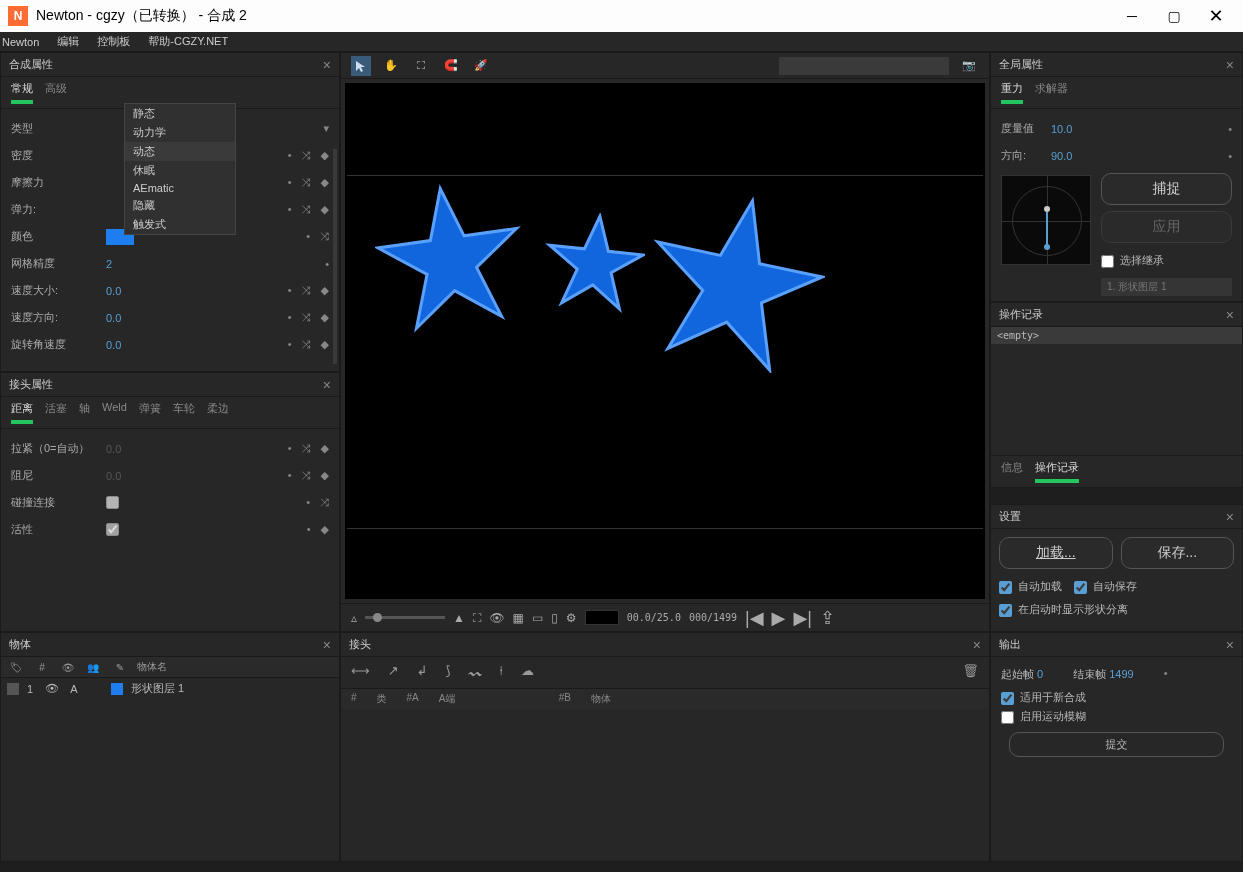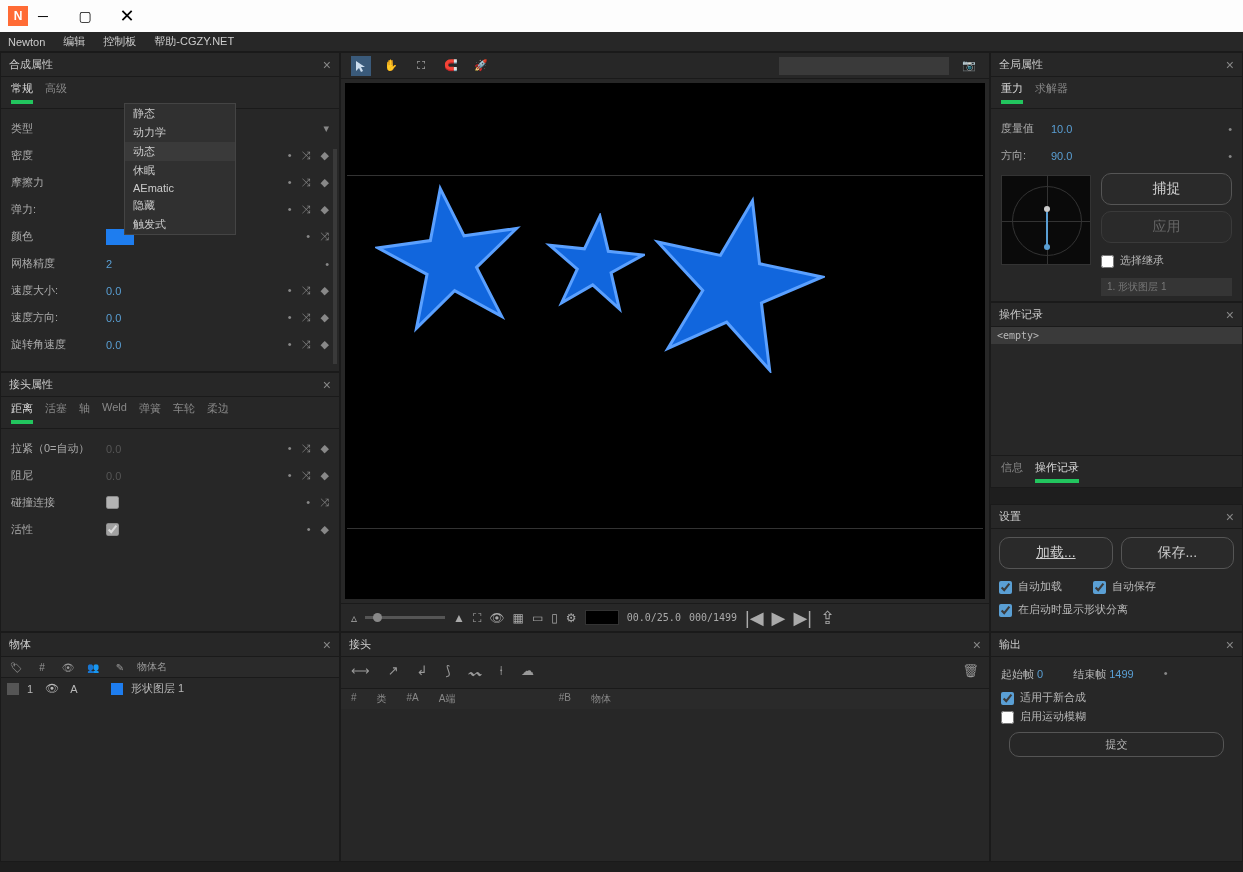--- a/index.html
+++ b/index.html
@@ -2,21 +2,21 @@
 <html><head>
 <meta charset="utf-8">
 <style>
 * { margin:0; padding:0; box-sizing:border-box; font-family:"Microsoft YaHei",Arial,sans-serif; }
 body { background:#1e1e1e; color:#b8b8b8; font-size:11px; width:1243px; height:872px; overflow:hidden; }
 .titlebar { background:#fdfdfd; color:#000; height:32px; display:flex; align-items:center; padding:0 8px; }
 .titlebar .logo { width:20px; height:20px; background:#ff6b35; color:#fff; font-weight:bold; display:flex; align-items:center; justify-content:center; margin-right:8px; font-size:12px; }
 .titlebar .title { font-size:14px; flex:1; }
 .winbtns { display:flex; gap:28px; margin-right:12px; }
 .winbtn { width:14px; height:14px; display:flex; align-items:center; justify-content:center; font-size:14px; }
-.menubar { background:#272727; height:20px; display:flex; align-items:center; padding:0 8px; gap:18px; border-bottom:1px solid #1a1a1a;}
+.menubar { background:#272727; height:20px; display:flex; align-items:center; padding:0 2px; gap:18px; border-bottom:1px solid #1a1a1a;}
 .menubar span { color:#ccc; font-size:11px; cursor:pointer; }
 .main { display:grid; grid-template-columns:340px 650px 253px; grid-template-rows:580px 230px; height:820px;}
 .panel { background:#272727; border:1px solid #1a1a1a; display:flex; flex-direction:column; overflow:hidden;}
 .panel-header { display:flex; align-items:center; justify-content:space-between; padding:4px 8px; font-size:11px; color:#ccc; border-bottom:1px solid #1a1a1a; height:24px;}
 .close-x { color:#888; cursor:pointer; font-size:14px;}
 .tabs { display:flex; gap:12px; padding:4px 10px; font-size:11px; border-bottom:1px solid #1a1a1a;}
 .tab { color:#888; cursor:pointer; padding-bottom:4px;}
 .tab.active { color:#ddd; border-bottom:4px solid #22c55e;}
 .prop-rows { padding:6px 10px; position:relative;}
 .prop-row { display:flex; align-items:center; height:27px; font-size:11px;}
@@ -77,20 +77,21 @@
 .submit{border:1px solid #555;border-radius:10px;padding:4px;text-align:center;margin:8px;cursor:pointer;}
 .faded{color:#666;}
 .faded .val{color:#555 !important;}
 svg{display:block;}
 </style>
 </head>
 <body>
 
 <div class="titlebar">
   <div class="logo">N</div>
+  <div class="title">Newton - cgzy（已转换） - 合成 2</div>
   <div class="winbtns">
     <div class="winbtn">─</div>
     <div class="winbtn">▢</div>
     <div class="winbtn" style="font-size:18px;">✕</div>
   </div>
 </div>
 
 <div class="menubar">
   <span>Newton</span>
   <span>编辑</span>
@@ -362,21 +363,21 @@
     <div class="panel" style="height:128px;margin-top:16px;">
       <div class="panel-header">
           <span>设置</span>
           <span class="close-x">×</span>
         </div>
       <div style="padding:8px;">
         <div style="display:flex;gap:8px;margin-bottom:6px;">
           <div class="pillbtn" style="flex:1;text-decoration:underline;">加载...</div>
           <div class="pillbtn" style="flex:1;">保存...</div>
         </div>
-        <div style="display:flex;gap:31px;">
+        <div style="display:flex;gap:12px;">
           <label class="chk">
               <input type="checkbox" checked="" style="">
               <span>自动加载</span>
             </label>
           <label class="chk">
               <input type="checkbox" checked="" style="">
               <span>自动保存</span>
             </label>
         </div>
         <label class="chk">

